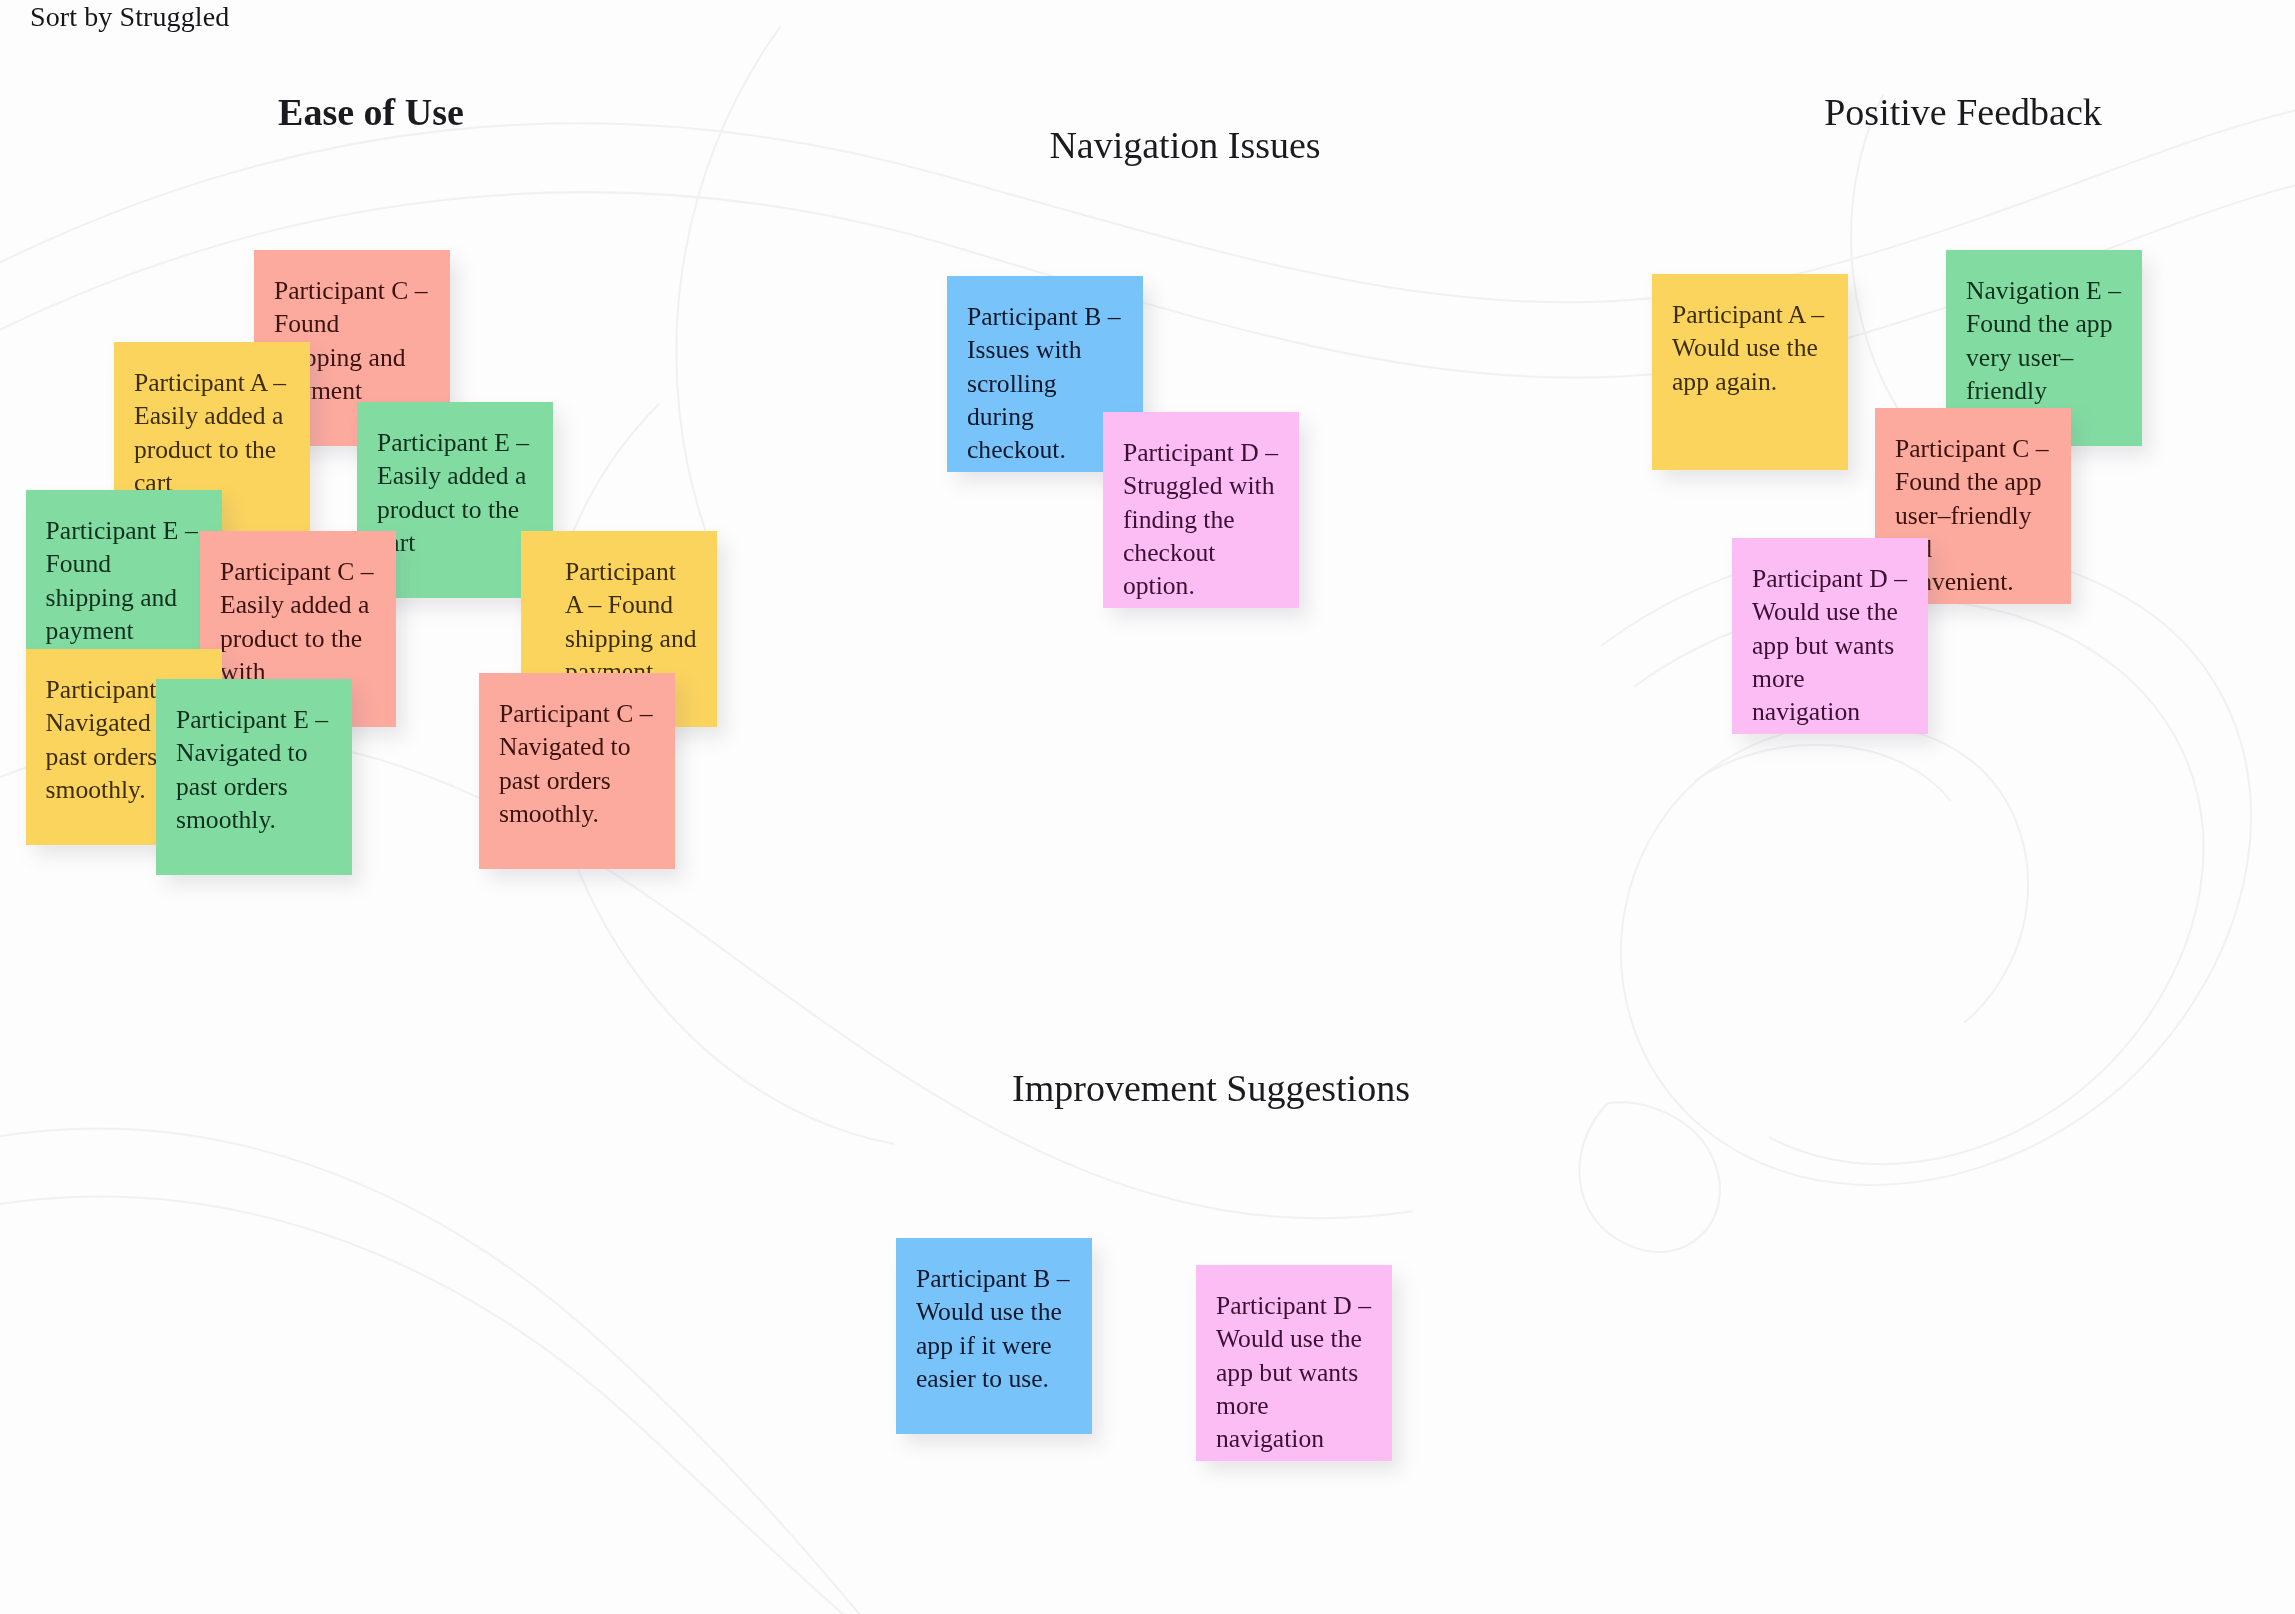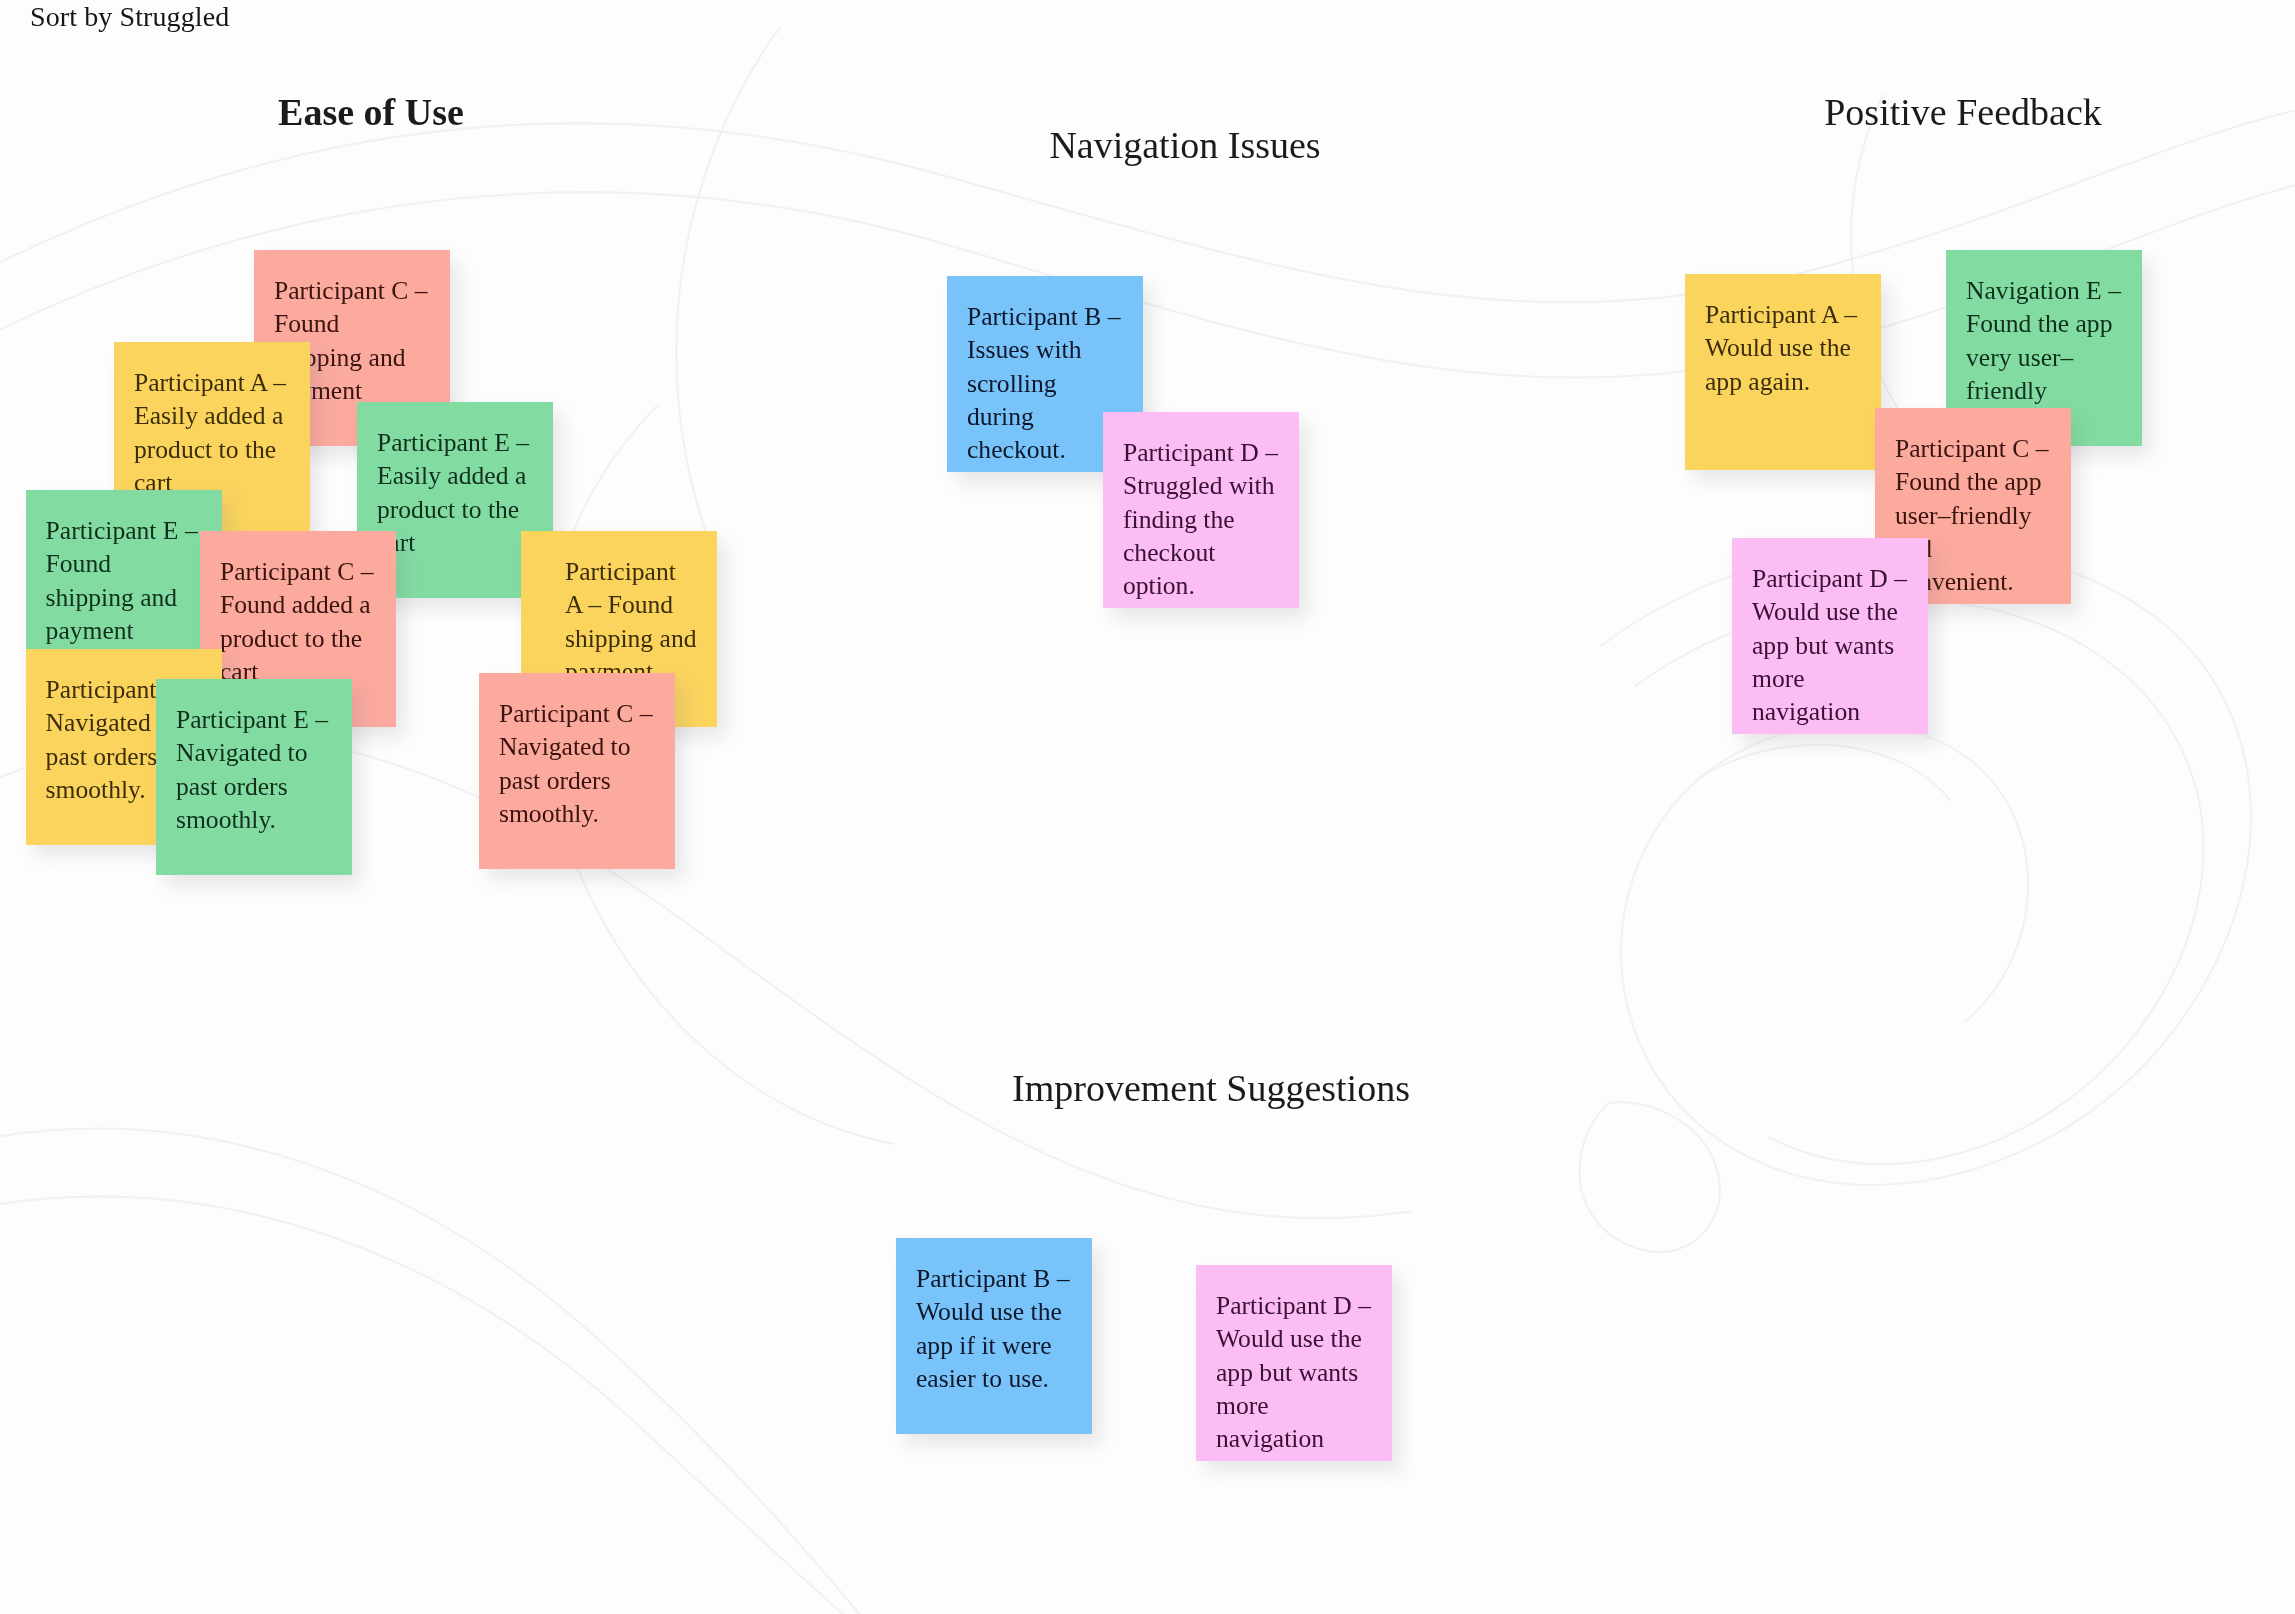--- a/index.html
+++ b/index.html
@@ -99,21 +99,21 @@
 
     <div class="note n-green" style="left:25.6px;top:490px;z-index:4;">
       <span class="txt">Participant E – Found shipping and payment</span>
       </div>
 
     <div class="note n-yellow" style="left:521px;top:531px;z-index:5;padding-left:44px;">
       <span class="txt">Participant A – Found shipping and payment</span>
       </div>
 
     <div class="note n-salmon" style="left:200px;top:531px;z-index:6;">
-      <span class="txt">Participant C – Found added a product to the cart</span>
+      <span class="txt">Participant C – Easily added a product to the with</span>
       </div>
 
     <div class="note n-yellow" style="left:25.6px;top:649px;z-index:7;">
       <span class="txt">Participant A – Navigated to past orders smoothly.</span>
       </div>
 
     <div class="note n-salmon" style="left:479px;top:673px;z-index:8;">
       <span class="txt">Participant C – Navigated to past orders smoothly.</span>
       </div>
 
@@ -134,21 +134,21 @@
       </div>
   </div>
 
   <div class="cluster">
     <div class="cluster-title" style="left:1963px;top:90px;">Positive Feedback</div>
 
     <div class="note n-green" style="left:1946px;top:250px;z-index:1;">
       <span class="txt">Navigation E – Found the app very user–friendly</span>
       </div>
 
-    <div class="note n-yellow" style="left:1652px;top:274px;z-index:2;margin-left:33px;">
+    <div class="note n-yellow" style="left:1652px;top:274px;z-index:2;">
       <span class="txt">Participant A – Would use the app again.</span>
       </div>
 
     <div class="note n-salmon" style="left:1875px;top:408px;z-index:3;">
       <span class="txt">Participant C – Found the app user–friendly and convenient.</span>
       </div>
 
     <div class="note n-pink" style="left:1732px;top:538px;z-index:4;">
       <span class="txt">Participant D – Would use the app but wants more navigation shortcuts.</span>
       </div>

